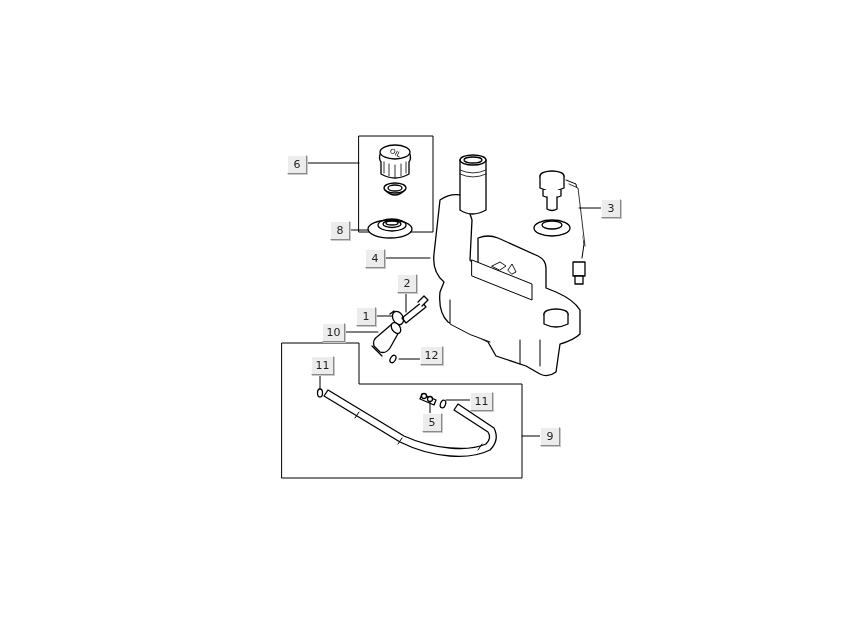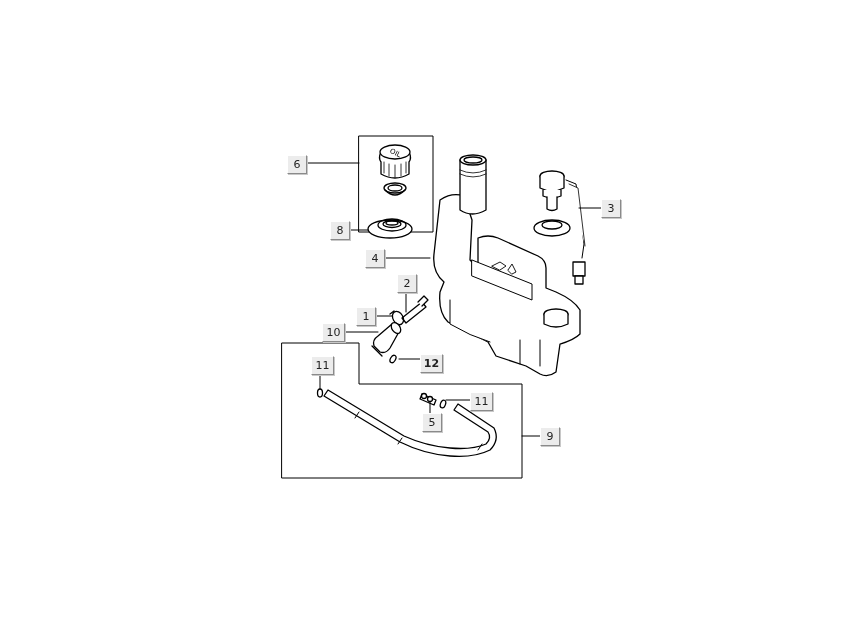--- a/index.html
+++ b/index.html
@@ -119,13 +119,13 @@
 <div class="callout" style="left:397px;top:274px;">2</div>
 <div class="callout" style="left:601px;top:199px;">3</div>
 <div class="callout" style="left:365px;top:249px;">4</div>
 <div class="callout" style="left:422px;top:413px;">5</div>
 <div class="callout" style="left:287px;top:155px;">6</div>
 <div class="callout" style="left:330px;top:221px;">8</div>
 <div class="callout" style="left:540px;top:427px;">9</div>
 <div class="callout wide" style="left:322px;top:323px;">10</div>
 <div class="callout wide" style="left:311px;top:356px;">11</div>
 <div class="callout wide" style="left:470px;top:392px;">11</div>
-<div class="callout wide" style="left:420px;top:354px;font-weight:bold;">12</div>
+<div class="callout wide" style="left:420px;top:346px;">12</div>
 
 </body></html>

